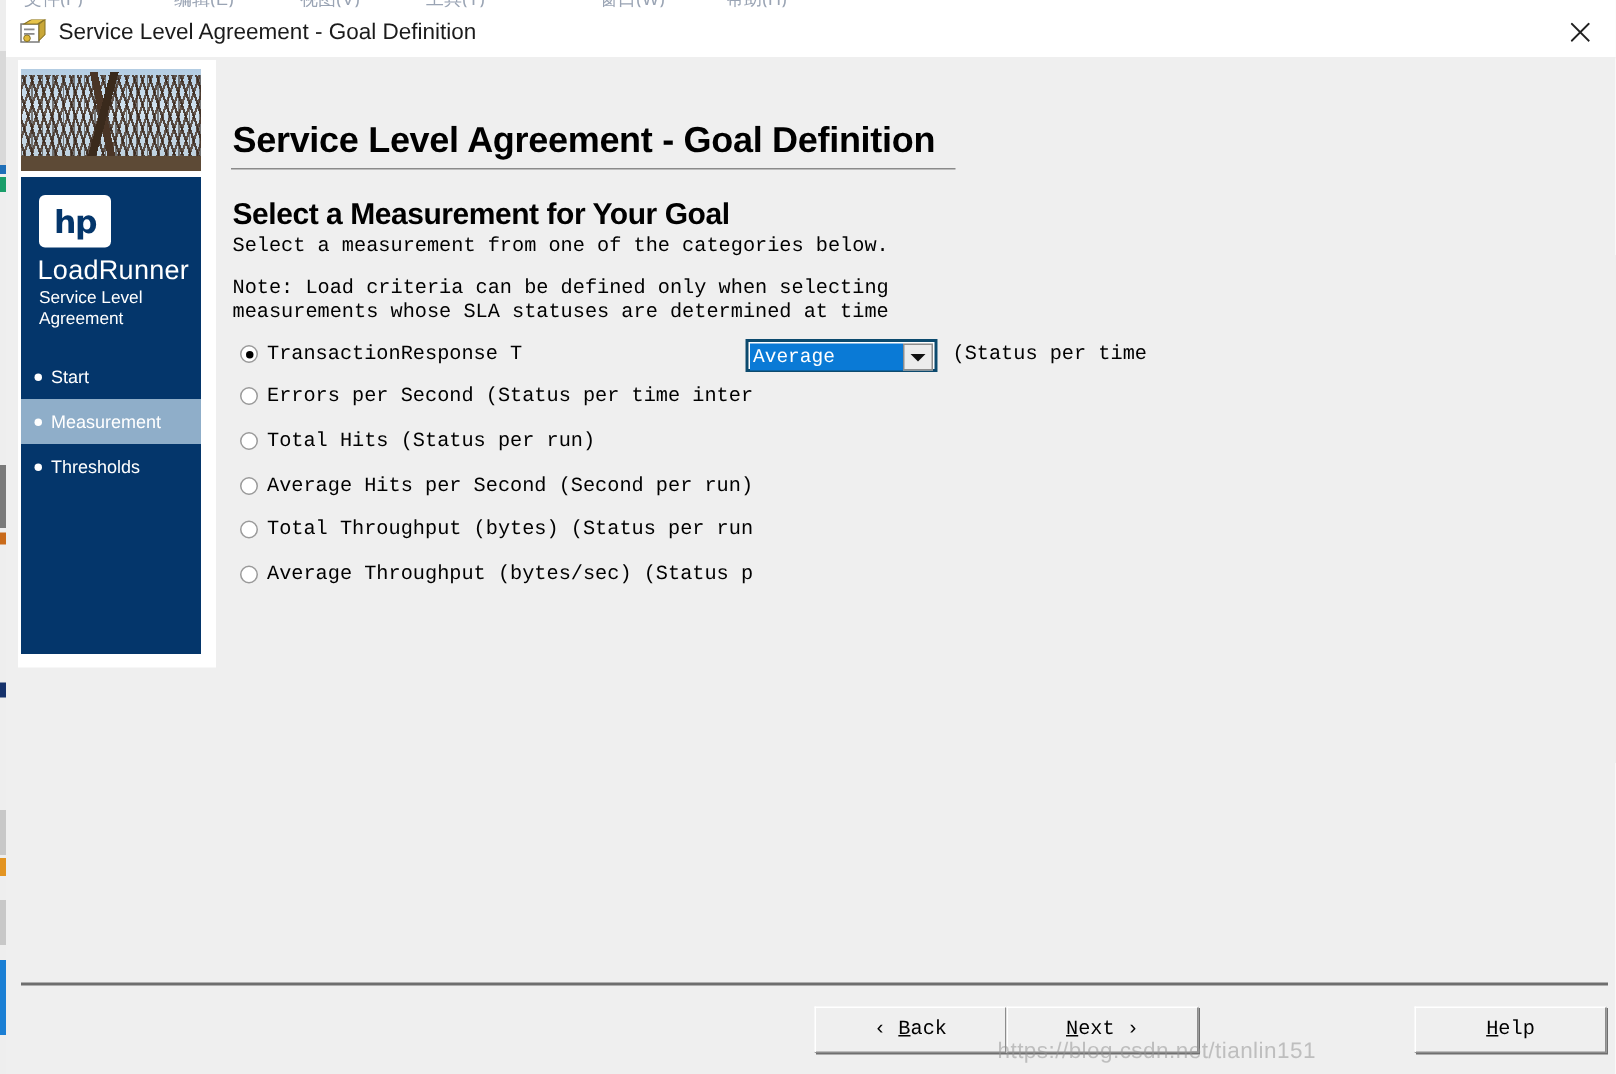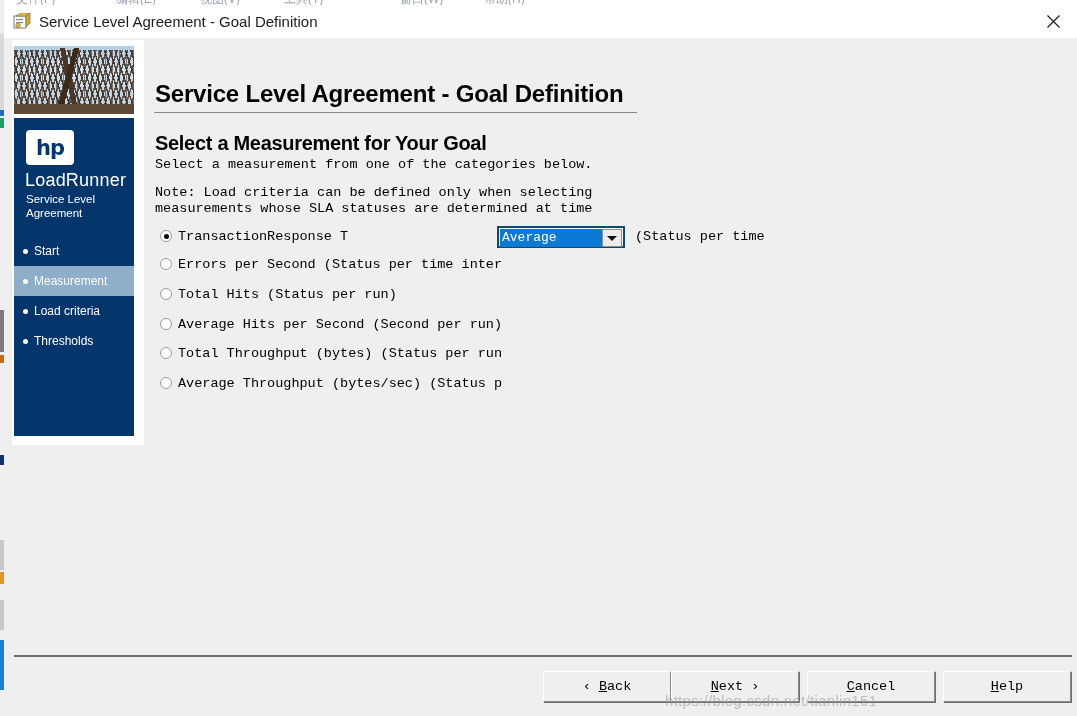--- a/index.html
+++ b/index.html
@@ -438,24 +438,20 @@
           <div class="step">
             <span class="dot"></span>
             <span>Start</span>
           </div>
           <div class="step active">
             <span class="dot"></span>
             <span>Measurement</span>
           </div>
           <div class="step">
             <span class="dot"></span>
-            <span>Load criteria</span>
-          </div>
-          <div class="step">
-            <span class="dot"></span>
             <span>Thresholds</span>
           </div>
         </div>
       </div>
     </div>
 
     <div id="content">
       <div id="page-title">Service Level Agreement - Goal Definition</div>
       <div id="title-rule"></div>
       <div id="section-heading">Select a Measurement for Your Goal</div>
@@ -509,23 +505,20 @@
 
     <div id="footer-rule"></div>
 
     <div id="buttons">
       <div class="btn" style="left:539px;width:128px">
         <span>‹ </span><u>B</u><span>ack</span><span></span>
       </div>
       <div class="btn" style="left:667px;width:128px">
         <span></span><u>N</u><span>ext</span><span> ›</span>
       </div>
-      <div class="btn" style="left:803px;width:128px">
-        <span></span><u>C</u><span>ancel</span><span></span>
-      </div>
       <div class="btn" style="left:939px;width:128px">
         <span></span><u>H</u><span>elp</span><span></span>
       </div>
     </div>
 
   </div>
 </div>
 
 <div id="watermark">https://blog.csdn.net/tianlin151</div>
 

